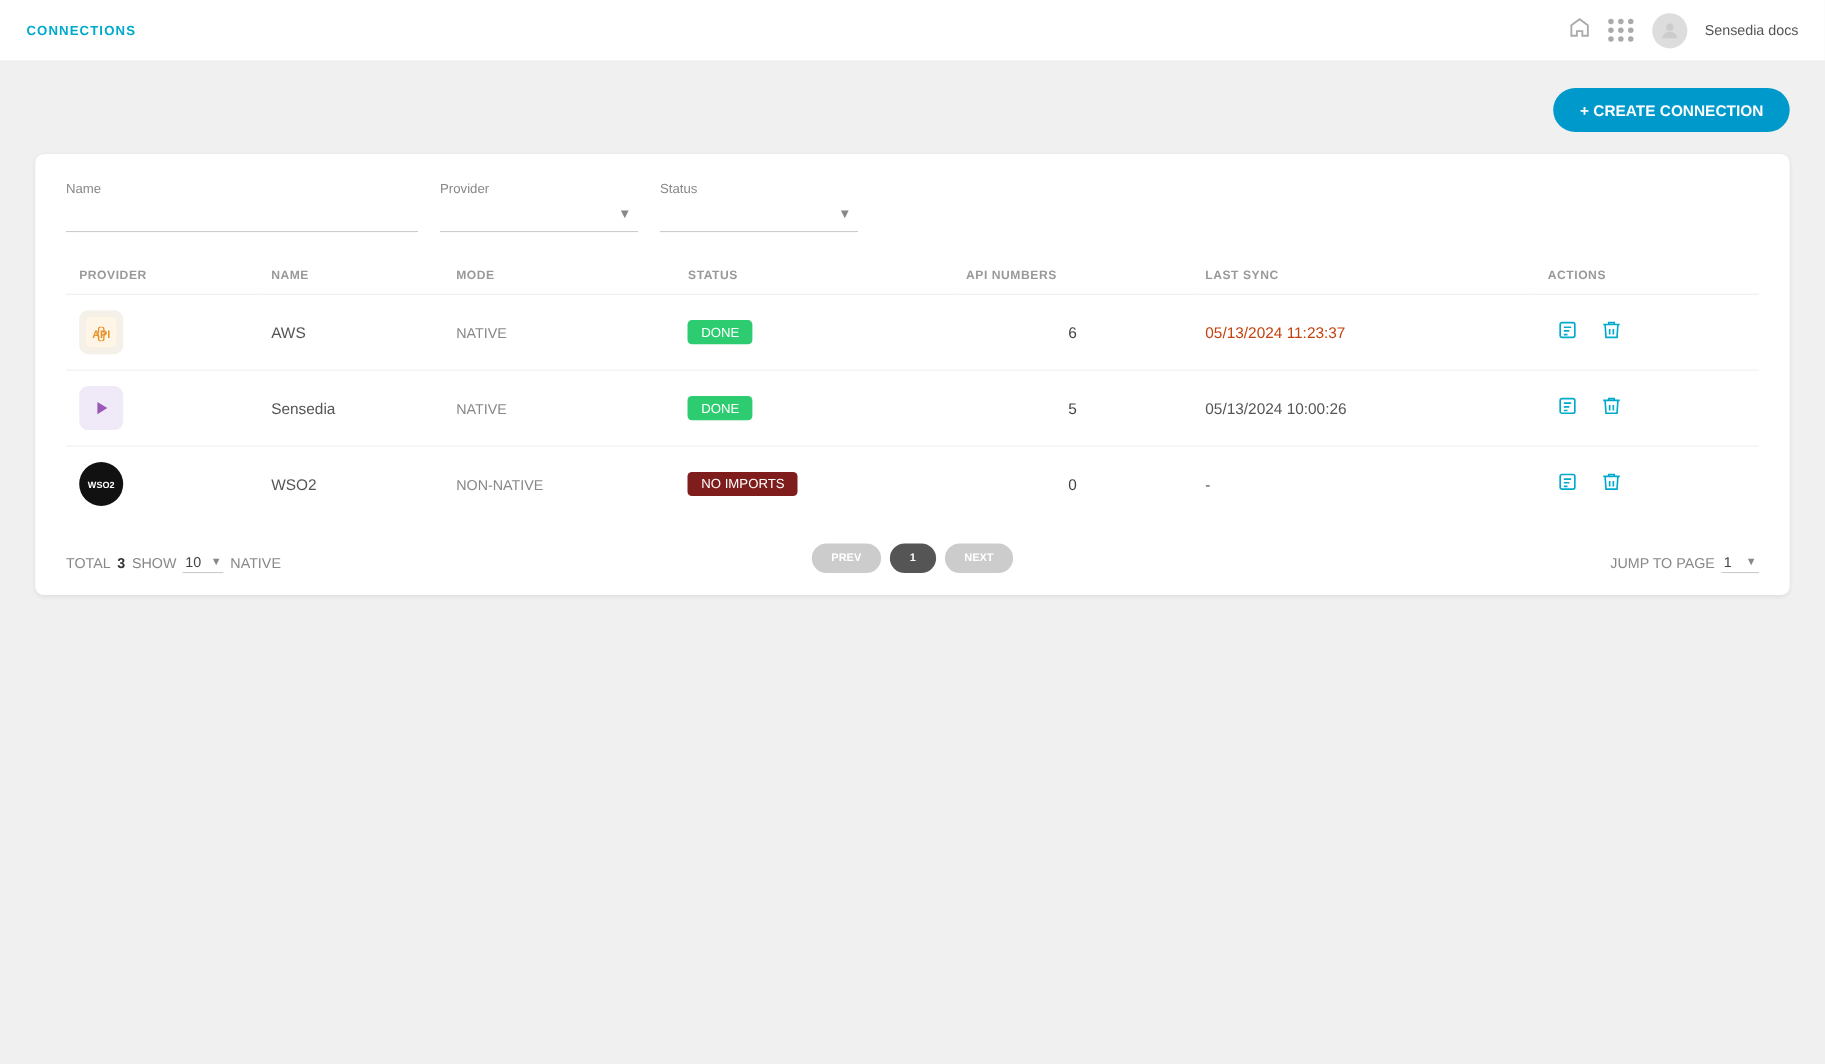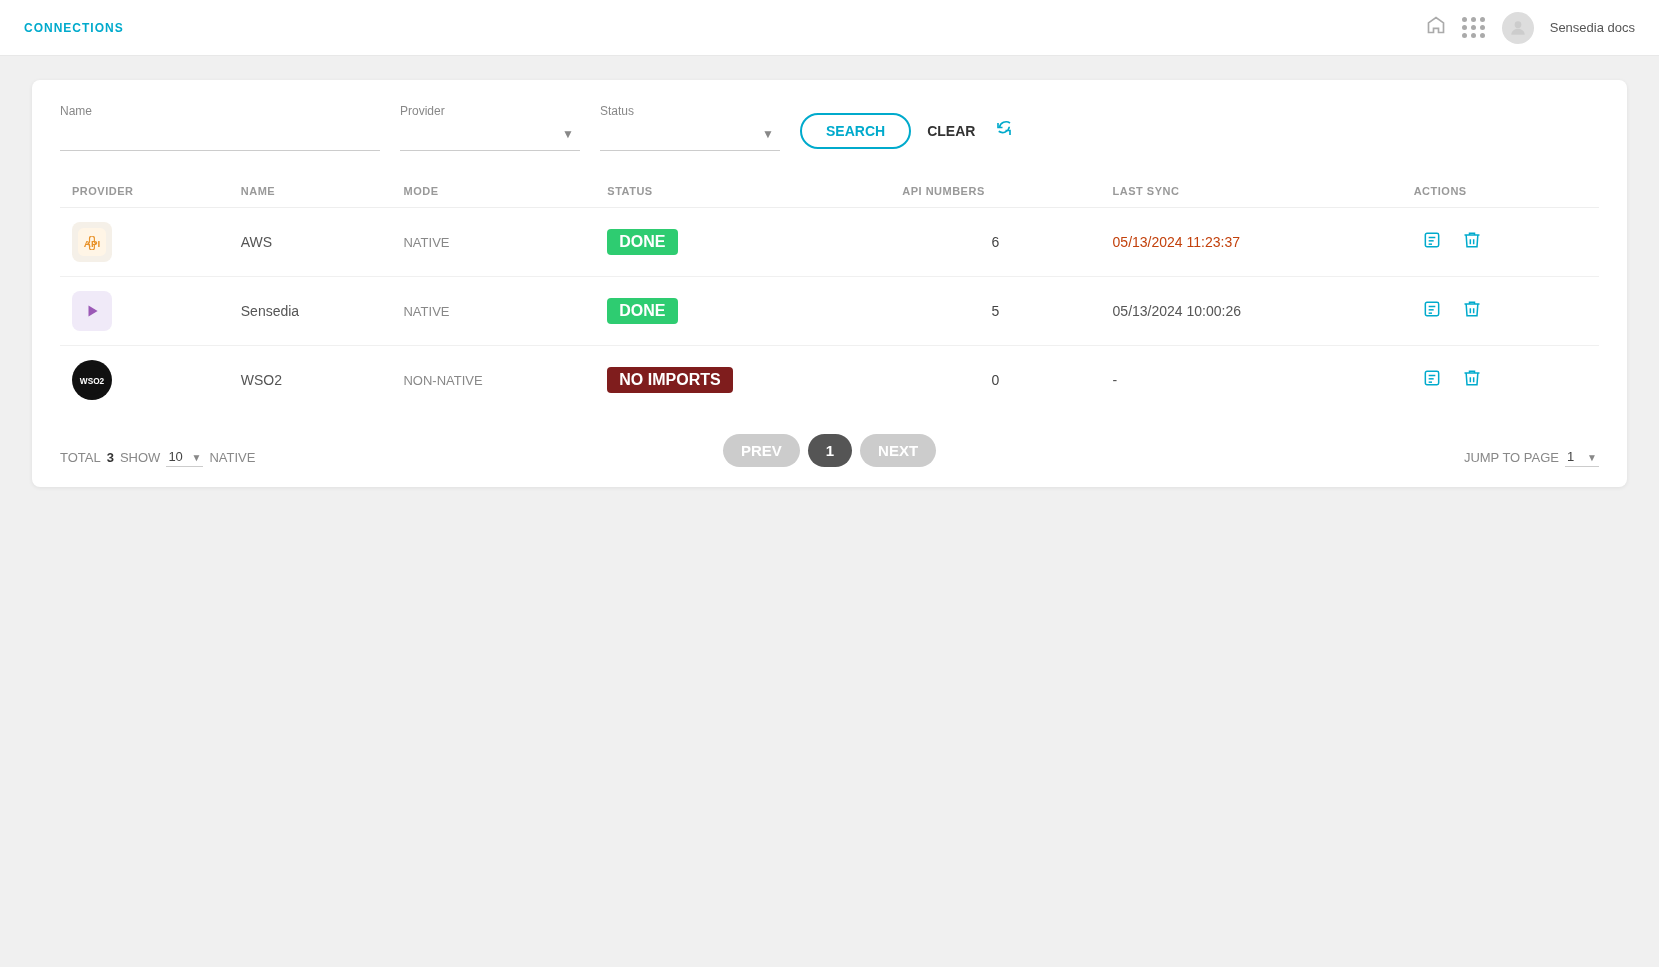--- a/index.html
+++ b/index.html
@@ -193,22 +193,22 @@
     tbody tr td {
       padding: 14px 12px;
       font-size: 14px;
       color: #444;
       vertical-align: middle;
     }
     .badge {
       display: inline-block;
       padding: 4px 12px;
       border-radius: 4px;
-      font-size: 16px;
-      font-weight: 700;
+      font-size: 12px;
+      font-weight: 400;
       color: #fff;
     }
     .badge-done { background: #2ecc71; }
     .badge-no-imports { background: #7f1d1d; }
     .action-btn {
       background: none;
       border: none;
       cursor: pointer;
       color: #00aacc;
       font-size: 18px;
@@ -252,21 +252,21 @@
       position: absolute;
       right: 2px;
       color: #888;
       font-size: 10px;
       pointer-events: none;
     }
     .page-btn {
       border: none;
       border-radius: 20px;
       padding: 8px 18px;
-      font-size: 15px;
+      font-size: 10px;
       cursor: pointer;
       font-weight: 600;
     }
     .page-btn-prev, .page-btn-next {
       background: #ccc;
       color: #fff;
     }
     .page-btn-active {
       background: #555;
       color: #fff;
@@ -375,20 +375,23 @@
         <circle cx="12" cy="8" r="4"></circle>
         <path d="M4 20c0-4 3.6-7 8-7s8 3 8 7"></path>
       </svg>
     </div>
     <span class="nav-docs">Sensedia docs</span>
   </div>
 </div>
 
 <div class="main-content">
 
+  <div class="create-btn-row">
+    <button class="create-btn">+ CREATE CONNECTION</button>
+  </div>
 
   <div class="filter-card">
     <div class="filter-row">
 
       <div class="filter-field">
         <label class="filter-label">Name</label>
         <input class="filter-input" type="text" style="">
       </div>
 
       <div class="filter-select-wrap">
@@ -405,31 +408,20 @@
       <div class="filter-select-wrap">
         <label class="filter-label">Status</label>
         <select class="filter-select">
           <option value=""></option>
           <option value="done">DONE</option>
           <option value="no-imports">NO IMPORTS</option>
         </select>
         <span class="select-chevron">▼</span>
       </div>
 
-      <div class="filter-actions">
-        <button class="search-btn">SEARCH</button>
-        <button class="clear-btn">CLEAR</button>
-        <button class="refresh-btn" title="Refresh">
-          <svg width="18" height="18" viewBox="0 0 24 24" fill="none" stroke="#00aacc" stroke-width="2.2">
-            <path d="M4 4v6h6"></path>
-            <path d="M20 20v-6h-6"></path>
-            <path d="M4.93 15A9 9 0 0 0 19.07 9M20 4a9 9 0 0 0-14.07 6"></path>
-          </svg>
-        </button>
-      </div>
     </div>
 
     <div class="table-wrap">
       <table>
         <thead>
           <tr>
             <th>PROVIDER</th>
             <th>NAME</th>
             <th>MODE</th>
             <th>STATUS</th>

